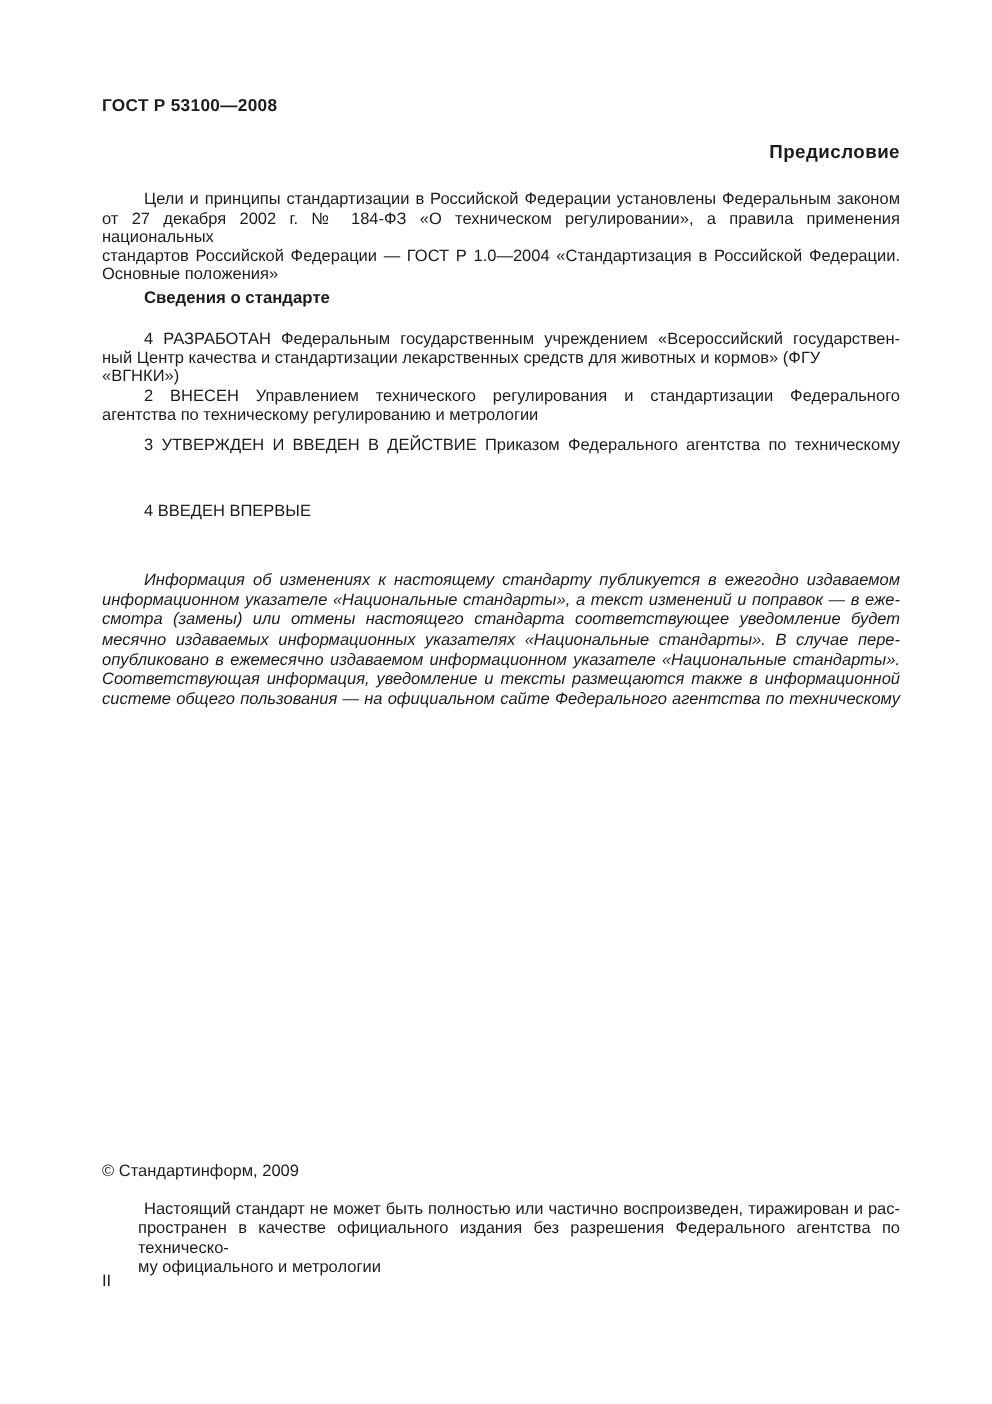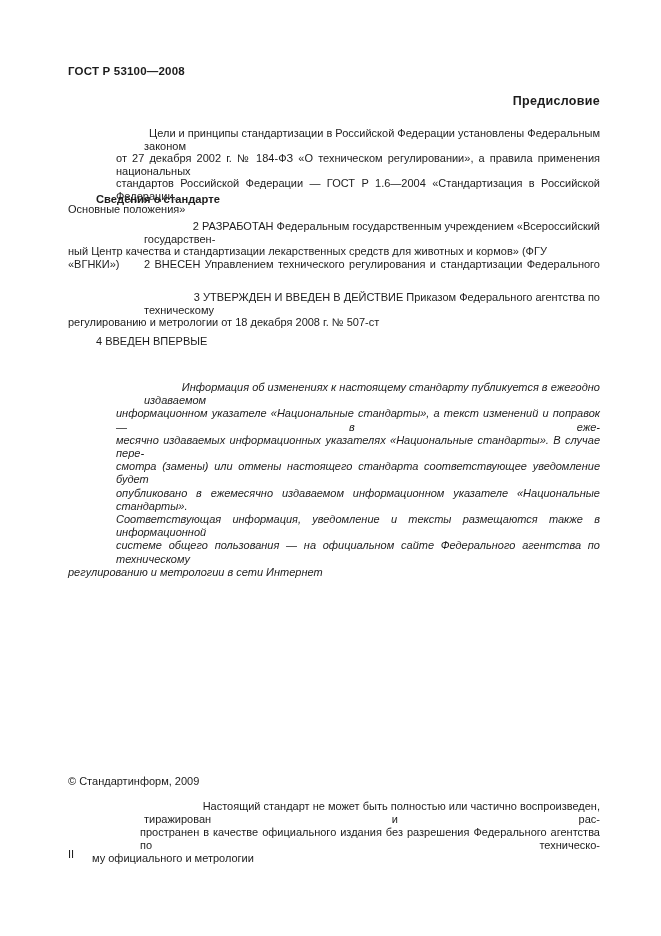--- a/index.html
+++ b/index.html
@@ -63,74 +63,72 @@
     font-size: 11px;
   }
   .ln {
     line-height: 12.6px;
     white-space: nowrap;
   }
   .ln.j {
     white-space: normal;
     text-align: justify;
     text-align-last: justify;
-    margin-left: 48px;
   }
   .ln.last {
     white-space: normal;
     text-align: left;
     text-align-last: left;
   }
   .ln.indent { padding-left: 28px; text-align: right; }
 </style>
 </head>
 <body>
 
 <div class="page">
 
   <div class="block doc-header">ГОСТ Р 53100—2008</div>
 
   <div class="block doc-title">Предисловие</div>
 
   <div class="block intro">
     <div class="ln j indent">Цели и принципы стандартизации в Российской Федерации установлены Федеральным законом</div>
     <div class="ln j">от 27 декабря 2002 г. № 184-ФЗ «О техническом регулировании», а правила применения национальных</div>
-    <div class="ln j">стандартов Российской Федерации — ГОСТ Р 1.6—2004 «Стандартизация в Российской Федерации.</div>
+    <div class="ln j">стандартов Российской Федерации — ГОСТ Р 1.0—2004 «Стандартизация в Российской Федерации.</div>
     <div class="ln last">Основные положения»</div>
   </div>
 
   <div class="block info-heading">Сведения о стандарте</div>
 
   <div class="block item1">
-    <div class="ln j indent">2 РАЗРАБОТАН Федеральным государственным учреждением «Всероссийский государствен-</div>
+    <div class="ln j indent">4 РАЗРАБОТАН Федеральным государственным учреждением «Всероссийский государствен-</div>
     <div class="ln last">ный Центр качества и стандартизации лекарственных средств для животных и кормов» (ФГУ «ВГНКИ»)</div>
   </div>
 
   <div class="block item2">
     <div class="ln j indent">2 ВНЕСЕН Управлением технического регулирования и стандартизации Федерального</div>
+    <div class="ln last">агентства по техническому регулированию и метрологии</div>
   </div>
 
   <div class="block item3">
     <div class="ln j indent">3 УТВЕРЖДЕН И ВВЕДЕН В ДЕЙСТВИЕ Приказом Федерального агентства по техническому</div>
-    <div class="ln last">регулированию и метрологии от 18 декабря 2008 г. № 507-ст</div>
   </div>
 
   <div class="block item4">
     <div class="ln last indent">4 ВВЕДЕН ВПЕРВЫЕ</div>
   </div>
 
   <div class="block notice">
     <div class="ln j indent">Информация об изменениях к настоящему стандарту публикуется в ежегодно издаваемом</div>
     <div class="ln j">информационном указателе «Национальные стандарты», а текст изменений и поправок — в еже-</div>
+    <div class="ln j">смотра (замены) или отмены настоящего стандарта соответствующее уведомление будет</div>
     <div class="ln j">месячно издаваемых информационных указателях «Национальные стандарты». В случае пере-</div>
-    <div class="ln j">смотра (замены) или отмены настоящего стандарта соответствующее уведомление будет</div>
     <div class="ln j">опубликовано в ежемесячно издаваемом информационном указателе «Национальные стандарты».</div>
     <div class="ln j">Соответствующая информация, уведомление и тексты размещаются также в информационной</div>
     <div class="ln j">системе общего пользования — на официальном сайте Федерального агентства по техническому</div>
-    <div class="ln last">регулированию и метрологии в сети Интернет</div>
   </div>
 
   <div class="block copyright">© Стандартинформ, 2009</div>
 
   <div class="block restriction">
     <div class="ln j indent">Настоящий стандарт не может быть полностью или частично воспроизведен, тиражирован и рас-</div>
     <div class="ln j">пространен в качестве официального издания без разрешения Федерального агентства по техническо-</div>
     <div class="ln last">му официального и метрологии</div>
   </div>
 

